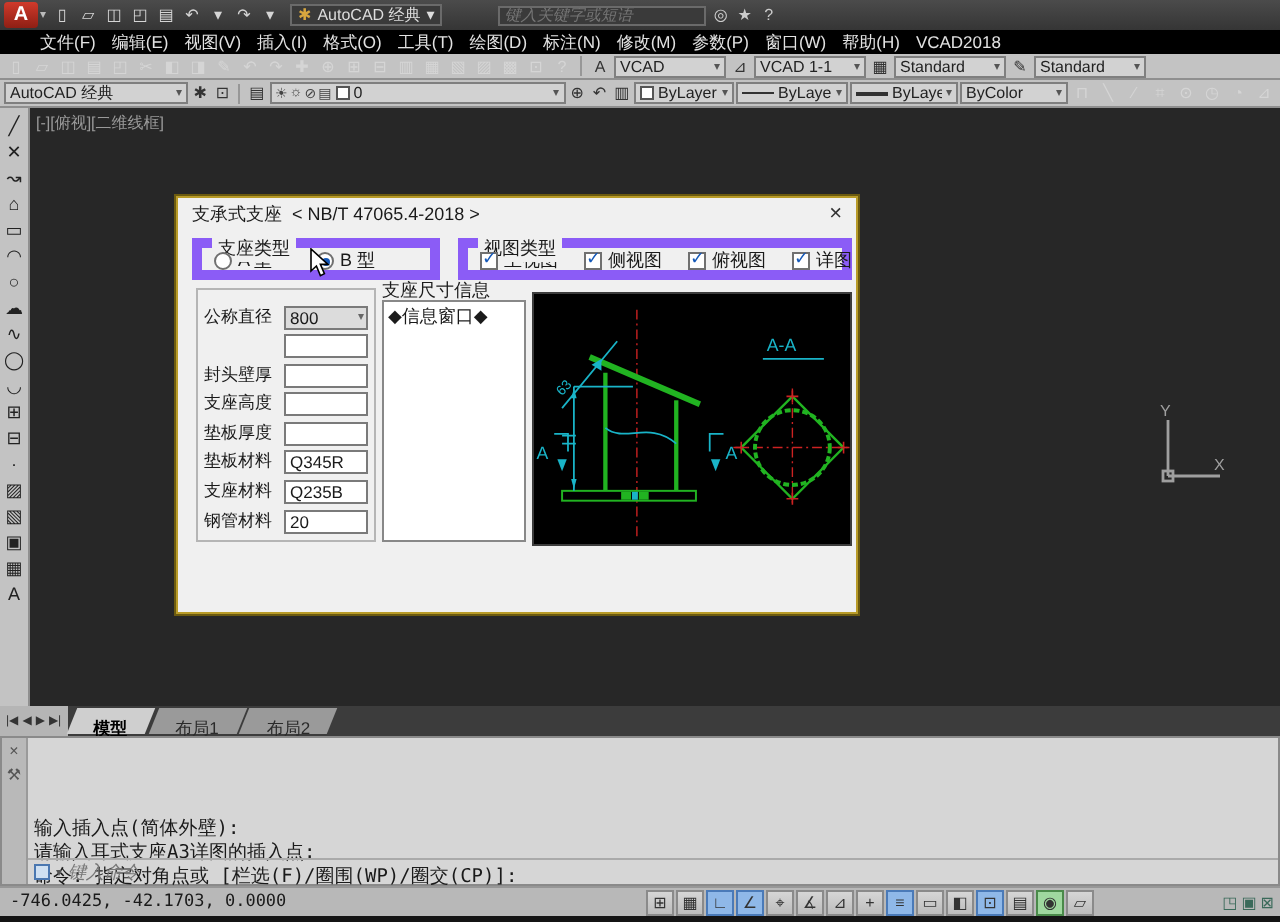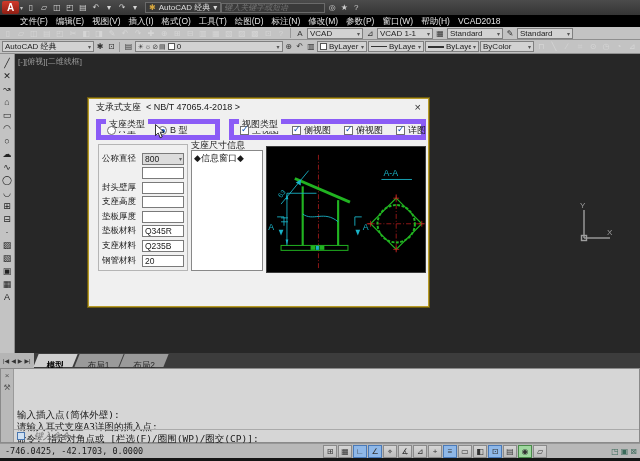--- a/index.html
+++ b/index.html
@@ -14,21 +14,21 @@
     color:#fff;font-weight:bold;font-size:10px;line-height:13px;text-align:center;border-radius:2px;}
   .logo-caret{font-size:6px;color:#bbb;margin:0 2px 0 1px;}
   .qat{display:flex;align-items:center;gap:1px;}
   .ticon{display:inline-block;width:12px;height:11px;font-size:8px;line-height:11px;text-align:center;color:#333;}
   .qat .ticon{color:#d5d5d5;}
   .ws-combo{display:flex;align-items:center;height:11px;background:#3a3a3a;border:1px solid #6a6a6a;
     padding:0 3px;margin-left:4px;font-size:8px;color:#ddd;gap:3px;}
   .ws-combo .cstar{color:#d7a73e;font-size:8px;}
   .win-title{flex:1;text-align:center;color:#eee;font-size:9px;white-space:nowrap;overflow:hidden;}
   .win-title .doc{margin-left:12px;}
-  .infocenter{display:flex;align-items:center;gap:2px;margin-right:3px;}
+  .infocenter{display:flex;align-items:center;gap:2px;margin-right:3px;margin-left:28px;}
   .ic-input{width:104px;height:10px;background:#3a3a3a;border:1px solid #6a6a6a;color:#bbb;
     font-size:8px;font-style:italic;padding:0 2px;font-family:inherit;}
   .ic-icon{color:#ccc;font-size:8px;width:10px;text-align:center;}
 
   
   .menubar{position:absolute;left:0;top:15px;width:640px;height:12px;background:#000000;
     display:flex;align-items:center;padding-left:16px;}
   .menu-item{color:#e2e2e2;font-size:8.5px;padding:0 4px;line-height:12px;white-space:nowrap;}
 
   

